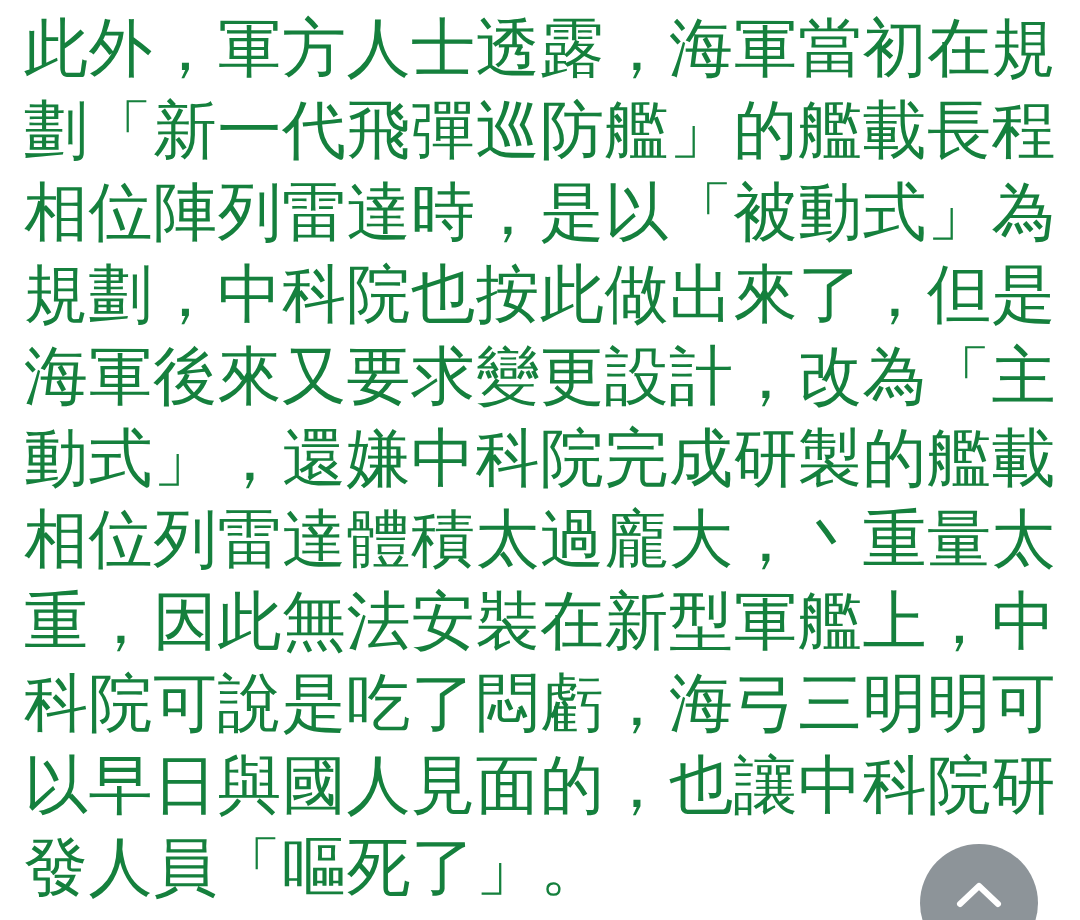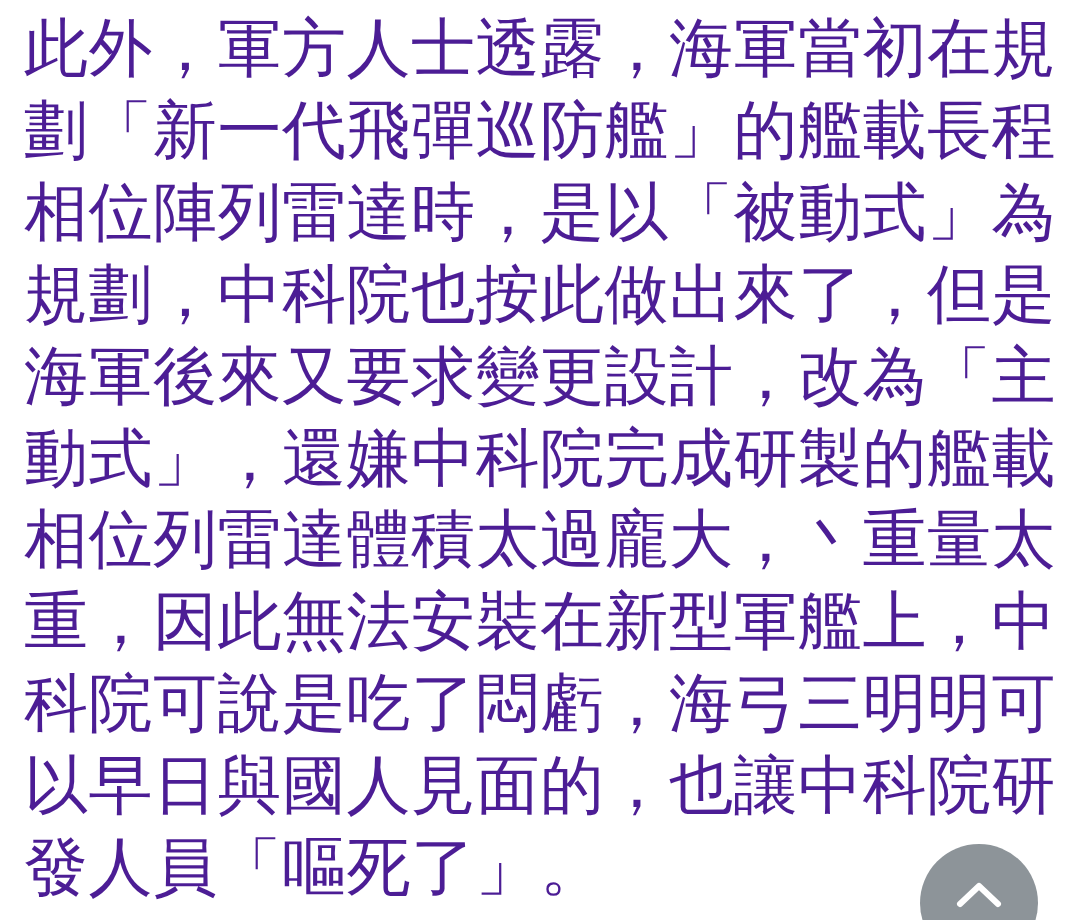--- a/index.html
+++ b/index.html
@@ -19,21 +19,21 @@
     position: absolute;
     left: 0;
     top: 0;
     width: 1080px;
     box-sizing: border-box;
     padding: 8px 24px 0 24px;
   }
 
   .article-paragraph {
     margin: 0;
-    color: #4c1d95;
+    color: #15803d;
     font-size: 64px;
     line-height: 1.28;
     letter-spacing: 0.5px;
     text-align: justify;
     text-justify: inter-character;
     font-weight: 400;
     word-break: break-all;
   }
 
   .scroll-top-button {

